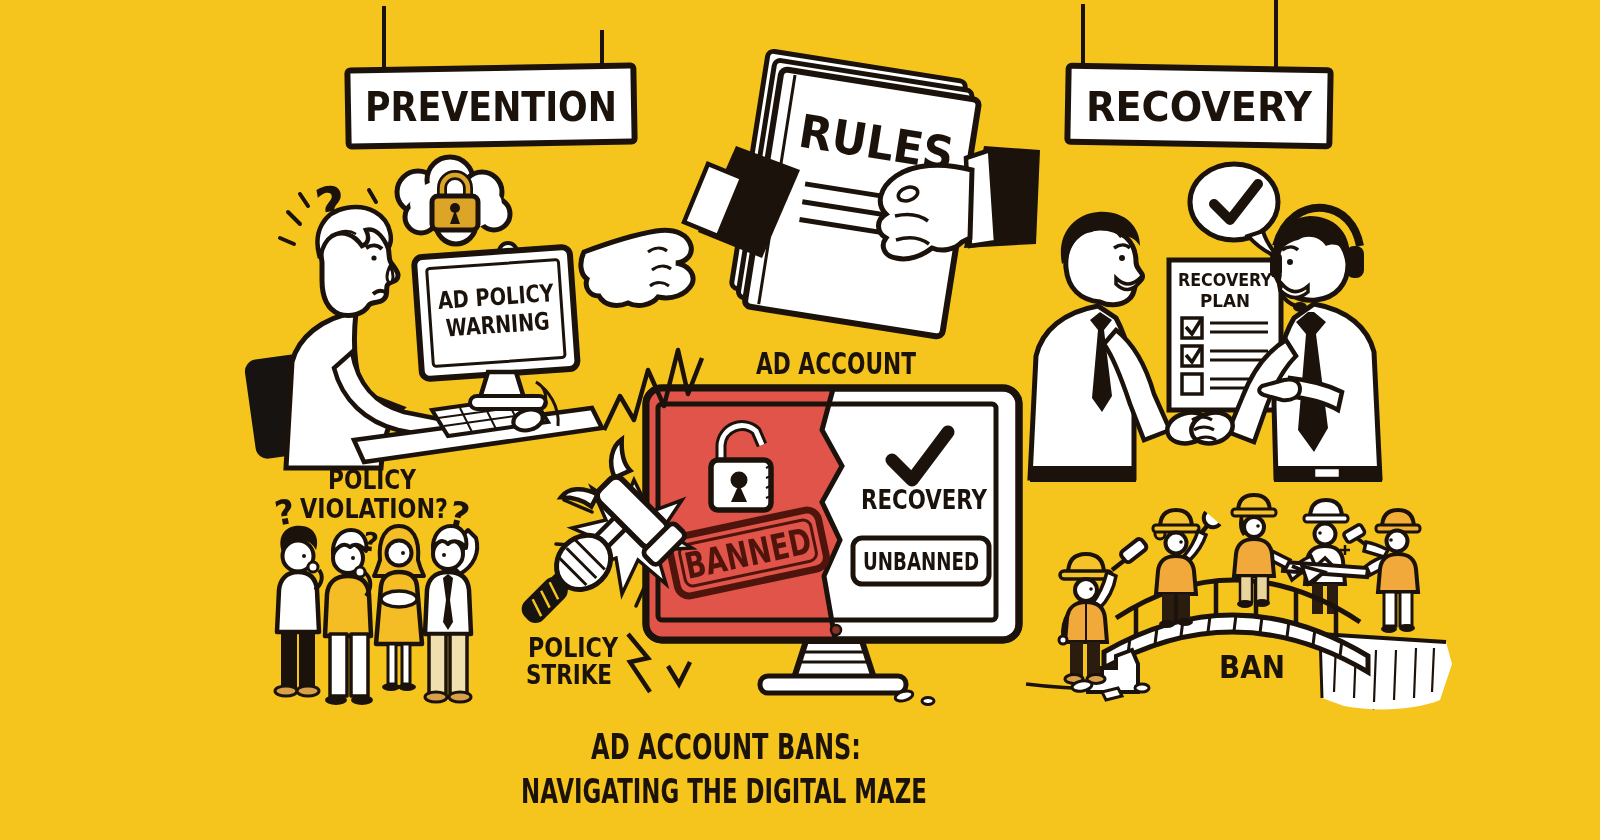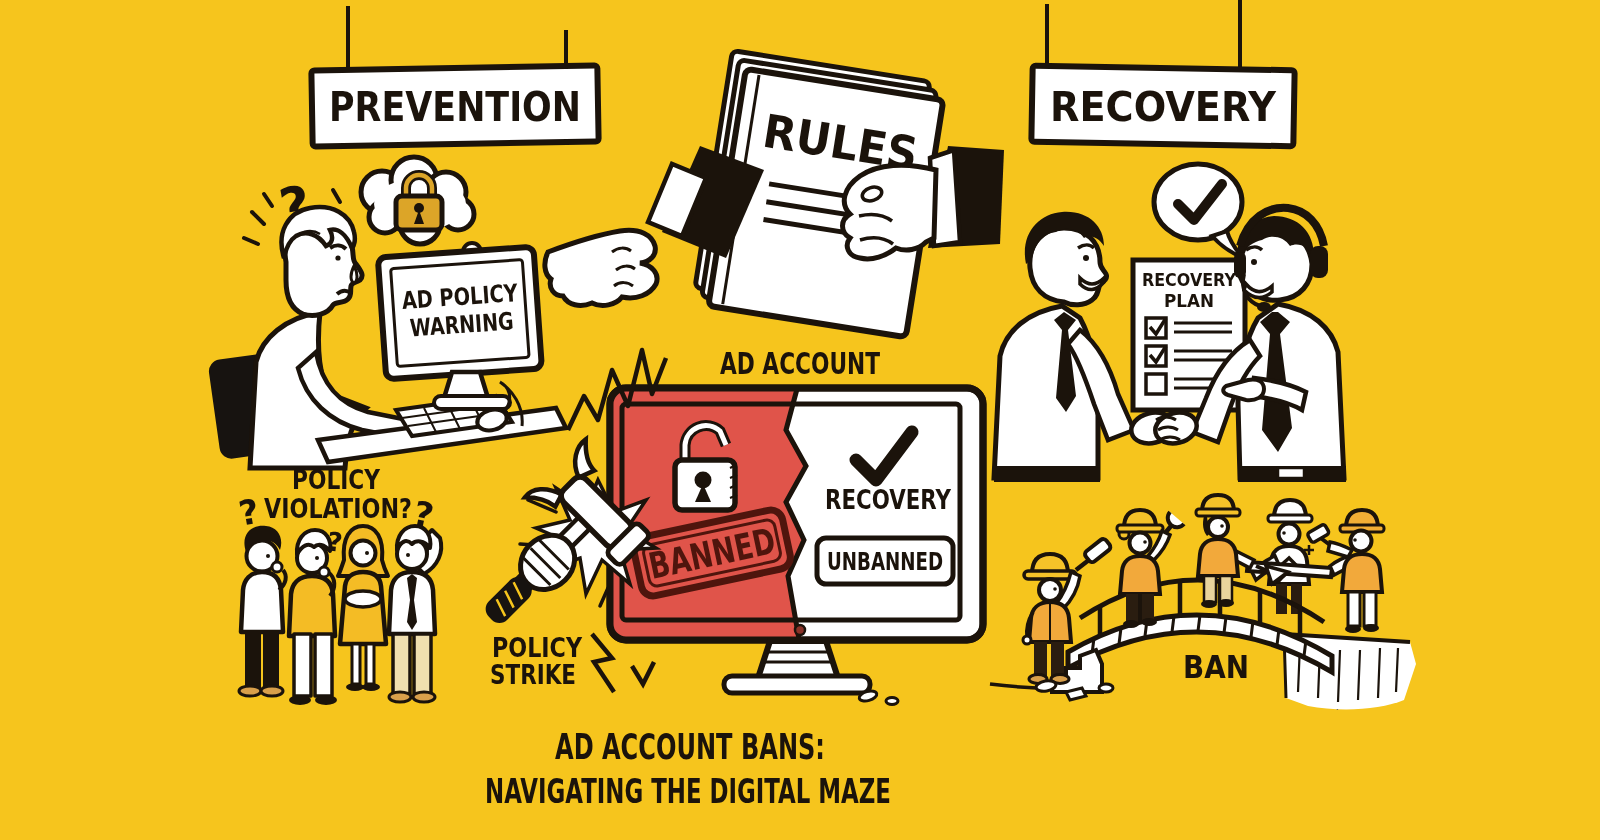--- a/index.html
+++ b/index.html
@@ -1,16 +1,16 @@
 <!DOCTYPE html>
 <html><head>
 <meta charset="utf-8">
 <style>
   html,body{margin:0;padding:0;background:#F6C51D;}
-  .stage{width:1456px;height:840px;position:relative;overflow:hidden;background:#F6C51D;}
+  .stage{width:1456px;height:840px;position:relative;overflow:hidden;background:#F6C51D;margin-left:36px;}
   svg{display:block;}
   .t{font-family:"DejaVu Sans","Liberation Sans",sans-serif;font-weight:700;fill:#1b130b;}
   .maroon{fill:#4f150d;}
 </style>
 </head>
 <body>
 
 <div class="stage">
 <svg width="1600" height="840" viewBox="0 0 1600 840">
   <defs>

